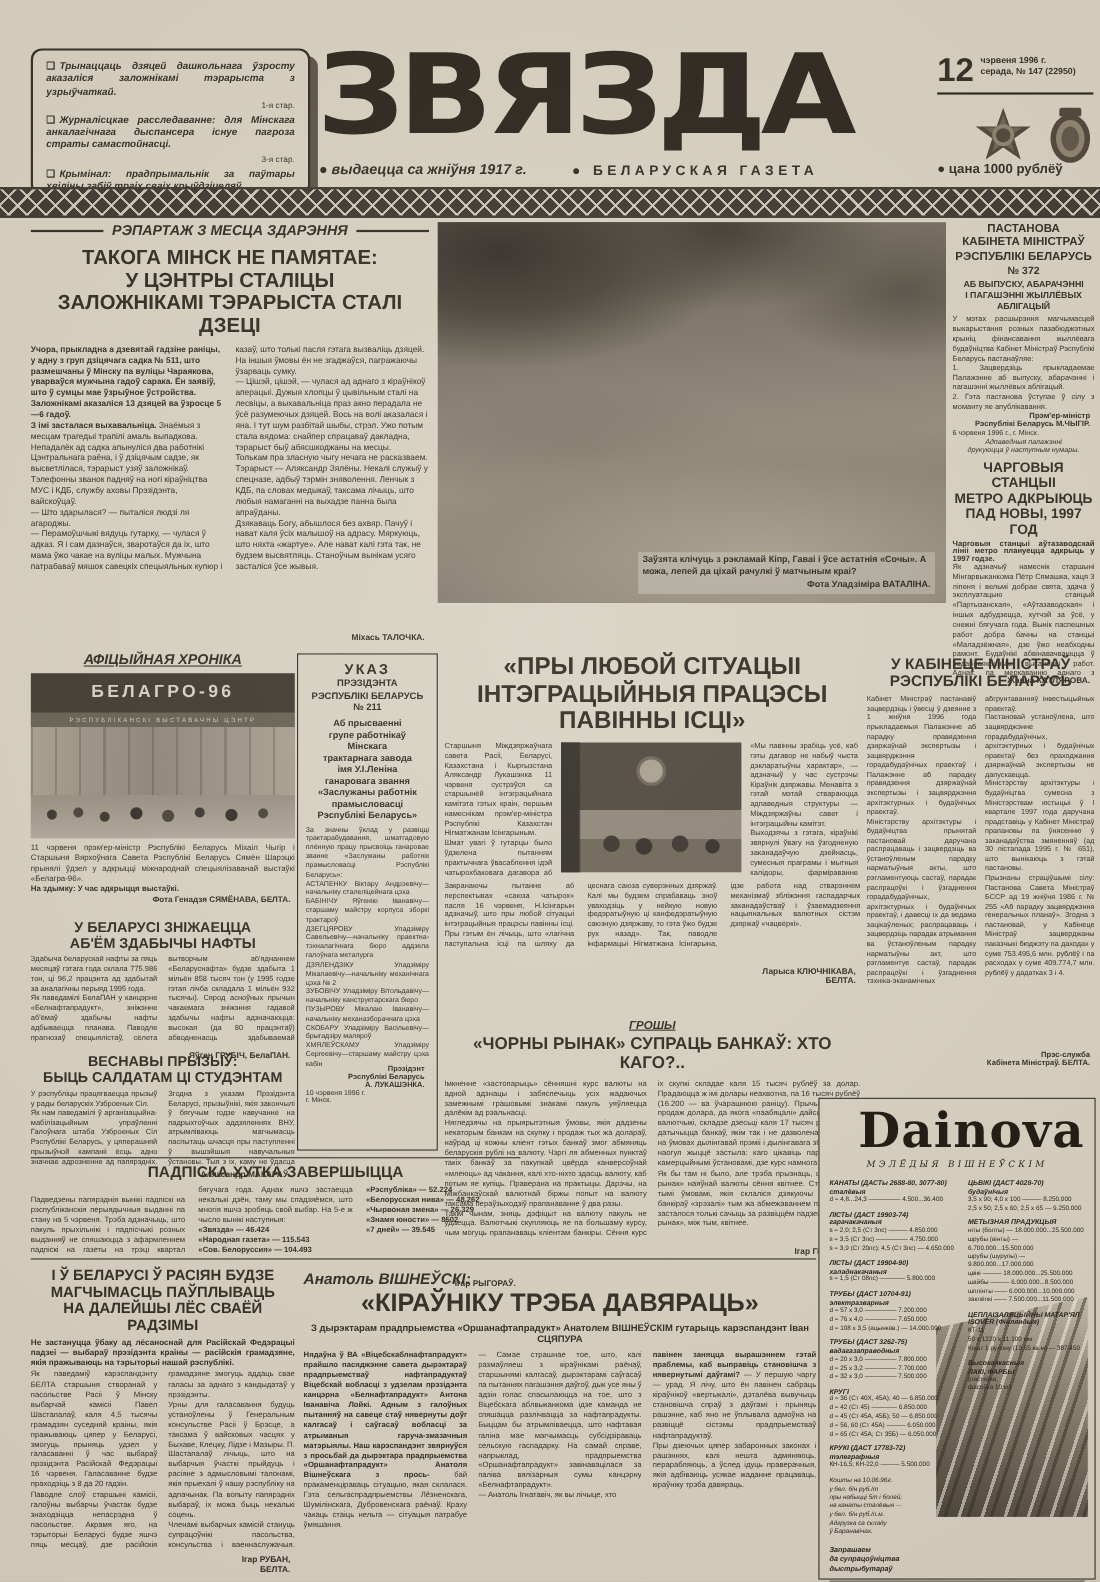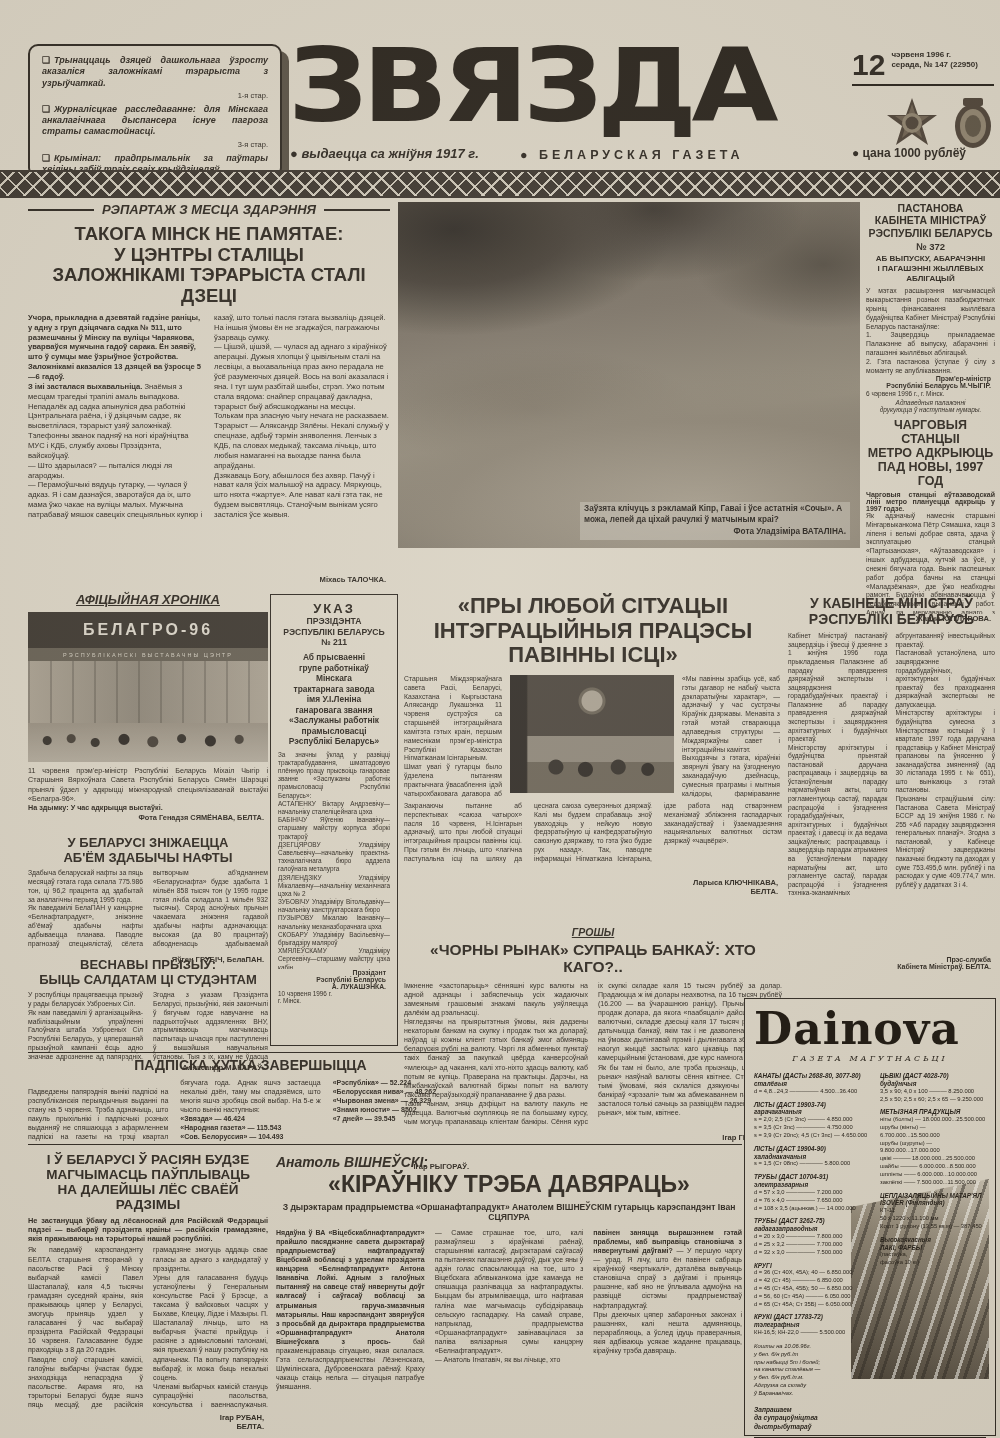--- a/index.html
+++ b/index.html
@@ -85,21 +85,21 @@
   .rubric{font-size:13px;font-weight:bold;font-style:italic;text-decoration:underline;text-align:center;}
   .rubric-sm{font-size:10.5px;font-weight:bold;font-style:italic;text-decoration:underline;text-align:center;}
   .cap{font-size:7.2px;line-height:1.3;text-align:justify;}
   .boxed{border:1.5px solid #2b251d;box-sizing:border-box;}
   
   .ukaz-t1{font-size:13px;font-weight:bold;text-align:center;letter-spacing:2px;}
   .ukaz-t2{font-size:8.6px;font-weight:bold;text-align:center;line-height:1.25;}
   .ukaz-sub{font-size:8.4px;font-weight:bold;text-align:center;line-height:1.25;margin:4px 0;}
   
   .dain{background:#d8d1c1;}
-  .dain-brand{font-family:"DejaVu Serif",serif;font-weight:bold;font-size:44px;text-align:left;
+  .dain-brand{font-family:"DejaVu Serif",serif;font-weight:bold;font-size:44px;text-align:right;
       line-height:1;letter-spacing:1px;color:#241e16;}
   .dain-tag{font-family:"DejaVu Serif",serif;font-style:italic;font-size:8px;letter-spacing:3px;text-align:center;margin-top:3px;}
   .dain-sec-t{font-size:6.3px;font-weight:bold;font-style:italic;white-space:pre-line;line-height:1.25;margin-top:5px;}
   .dain-sec-i{font-size:5.8px;white-space:pre-line;line-height:1.35;}
   .tower{background:
       repeating-linear-gradient(108deg, rgba(250,248,240,.55) 0 3px, rgba(0,0,0,0) 3px 8px, rgba(40,35,28,.5) 8px 11px, rgba(0,0,0,0) 11px 20px),
       linear-gradient(200deg,#c4bcab 0%, #8d8371 35%, #453d31 100%);
       clip-path:polygon(0 14%, 100% 0, 100% 100%, 0 100%);}
   .dain-note{font-size:5.8px;font-style:italic;white-space:pre-line;line-height:1.35;}
   .dain-invite{font-size:6.6px;font-weight:bold;font-style:italic;white-space:pre-line;line-height:1.3;margin-top:8px;}
@@ -347,21 +347,21 @@
 — Анатоль Ігнатавіч, як вы лічыце, хто</span></div>
       <div class="jt" style="flex:1;font-size:7px;line-height:1.3;height:192px;overflow:hidden;"><span class="b">павінен заняцца вырашэннем гэтай праблемы, каб выправіць становішча з нявернутымі даўгамі?</span> <span>— У першую чаргу — урад. Я лічу, што ён павінен сабраць кіраўнікоў «вертыкалі», дэталёва вывучыць становішча спраў з даўгамі і прыняць рашэнне, каб яно не ўплывала адмоўна на развіццё сістэмы прадпрыемстваў нафтапрадуктаў.
 Пры дзеючых цяпер забаронных законах і рашэннях, калі нешта адмяняюць, перарабляюць, а ўслед ідуць праверачныя, якія адбіваюць усякае жаданне працаваць, кіраўніку трэба давяраць.</span></div>
     </div>
   </div>
 
   <div class="abs boxed dain" style="left:744px;top:998px;width:252px;height:438px;padding:8px 9px;">
     <div class="abs tower" style="right:6px;bottom:56px;width:138px;height:200px;z-index:0;"></div>
     <div style="position:relative;z-index:1;">
       <div class="dain-brand">Dainova</div>
-      <div class="dain-tag">ГАЗЕТА МАГУТНАСЬЦІ</div>
+      <div class="dain-tag">МЭЛЁДЫЯ ВІШНЕЎСКІМ</div>
       <div style="display:flex;gap:8px;margin-top:4px;">
         <div style="width:118px;">
           <div class="dain-sec-t">КАНАТЫ (ДАСТы 2688-80, 3077-80)
 сталёвыя</div>
           <div class="dain-sec-i">d = 4,8...24,3 ————— 4.500...36.400</div>
           <div class="dain-sec-t">ЛІСТЫ (ДАСТ 19903-74)
 гарачакачаныя</div>
           <div class="dain-sec-i">s = 2,0; 2,5 (Ст 3пс) ——— 4.850.000
 s = 3,5 (Ст 3пс) ————— 4.750.000
 s = 3,9 (Ст 20пс); 4,5 (Ст 3пс) — 4.650.000</div>

